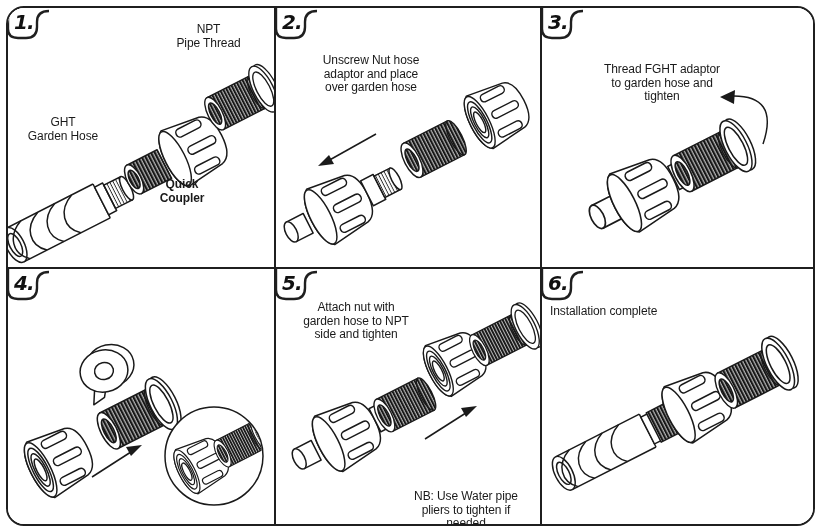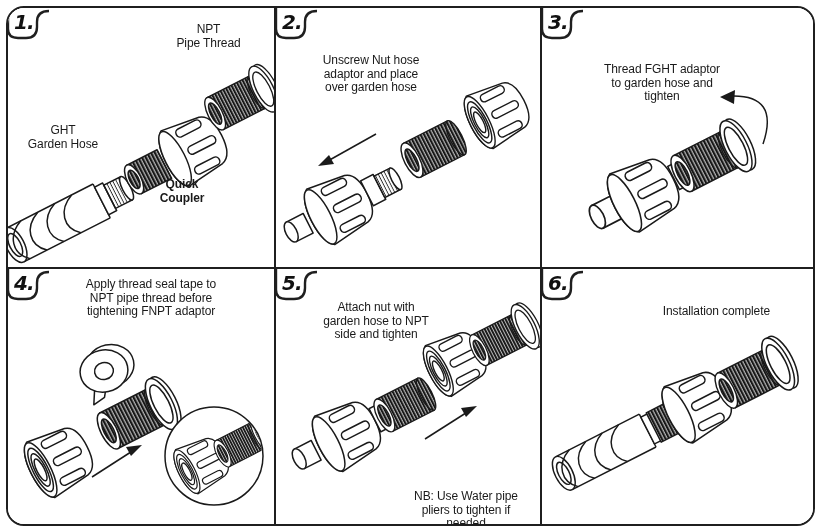--- a/index.html
+++ b/index.html
@@ -13,29 +13,29 @@
   .bR{border-right:2px solid #1f1f1f;}
   .bB{border-bottom:2px solid #1f1f1f;}
   .art{position:absolute;left:0;top:0;width:100%;height:100%;}
   .badge{position:absolute;left:0;top:0;width:44px;height:34px;z-index:5;}
   .badge .tab{position:absolute;left:0;top:0;}
   .badge .num{position:absolute;left:6px;top:2px;font-size:20px;font-weight:bold;
               font-style:italic;color:#111;font-family:"DejaVu Sans",sans-serif;
               letter-spacing:-1px;}
   .txt{position:absolute;white-space:pre-line;font-size:12px;line-height:1.14;
        text-align:center;z-index:4;letter-spacing:-0.1px;}
-  .txt.left{text-align:right;}
+  .txt.left{text-align:left;}
   
   .lbl-npt{left:128px;top:15px;width:145px;}
-  .lbl-ght{left:0px;top:116px;width:110px;}
+  .lbl-ght{left:0px;top:108px;width:110px;}
   .lbl-qc{left:118px;top:170px;width:112px;font-weight:bold;}
   .ins-2{left:0px;top:46px;width:190px;}
   .ins-3{left:0px;top:55px;width:196px;margin-left:22px;}
   .ins-4{left:23px;top:9px;width:240px;}
-  .ins-5{left:0px;top:32px;width:160px;margin-left:20px;}
+  .ins-5{left:0px;top:32px;width:160px;}
   .note-5{left:99px;top:173px;width:182px;margin-top:48px;}
   .ins-6{left:8px;top:36px;width:220px;}
 </style>
 </head>
 <body>
 
 <svg width="0" height="0" style="position:absolute" aria-hidden="true">
   <defs>
     <pattern id="pd" patternUnits="userSpaceOnUse" width="3.4" height="12">
       <rect width="3.4" height="12" fill="#161616"></rect>
@@ -238,23 +238,20 @@
             </g>
           </g>
         </g>
       </svg>
       <div class="badge">
         <svg class="tab" width="44" height="34" viewBox="0 0 44 34">
           <path d="M0 0 V21 Q0 30 10 30 H18 Q29 30 29 19 V14 Q29 3 41 3" fill="#ffffff" stroke="#1f1f1f" stroke-width="2.4"></path>
         </svg>
         <span class="num">4.</span>
       </div>
-      <div class="txt ins-4">Apply thread seal tape to
-NPT pipe thread before
-tightening FNPT adaptor</div>
     </section>
 
     <section class="cell bR">
       <svg class="art">
         <g stroke="#1a1a1a" stroke-width="1.5" stroke-linejoin="round" fill="none">
           <g transform="translate(74,164) rotate(-27)">
             <use href="#sym-stub" transform="translate(-40,0)"></use>
             <use href="#sym-nut"></use>
             <rect x="28" y="-13" width="12" height="26" fill="#fff"></rect>
             <use href="#sym-nipple" transform="translate(62,0) scale(0.9)"></use>

